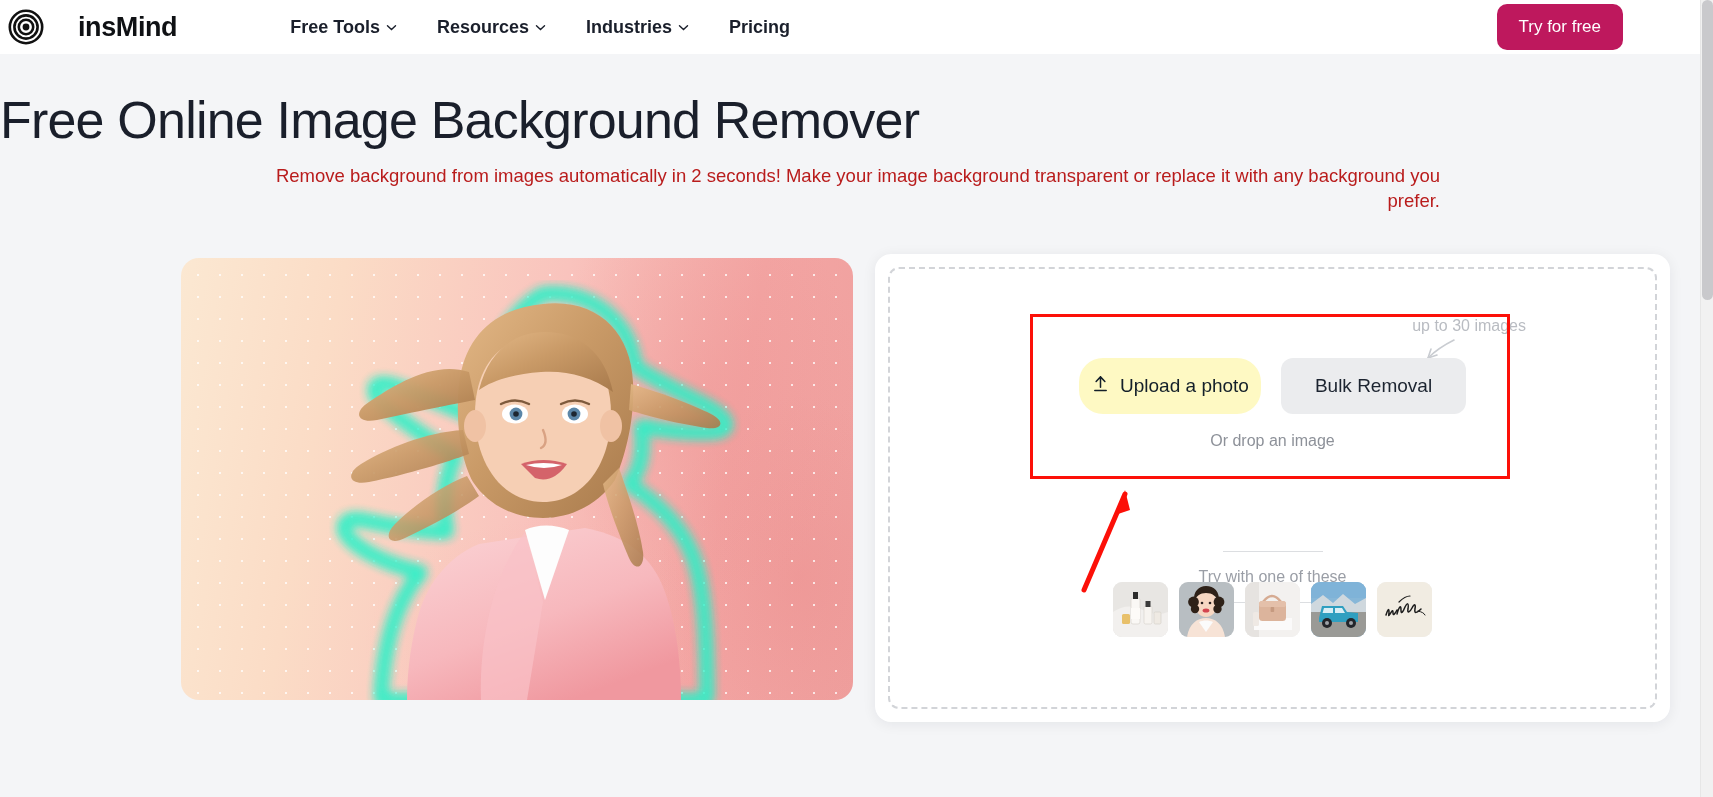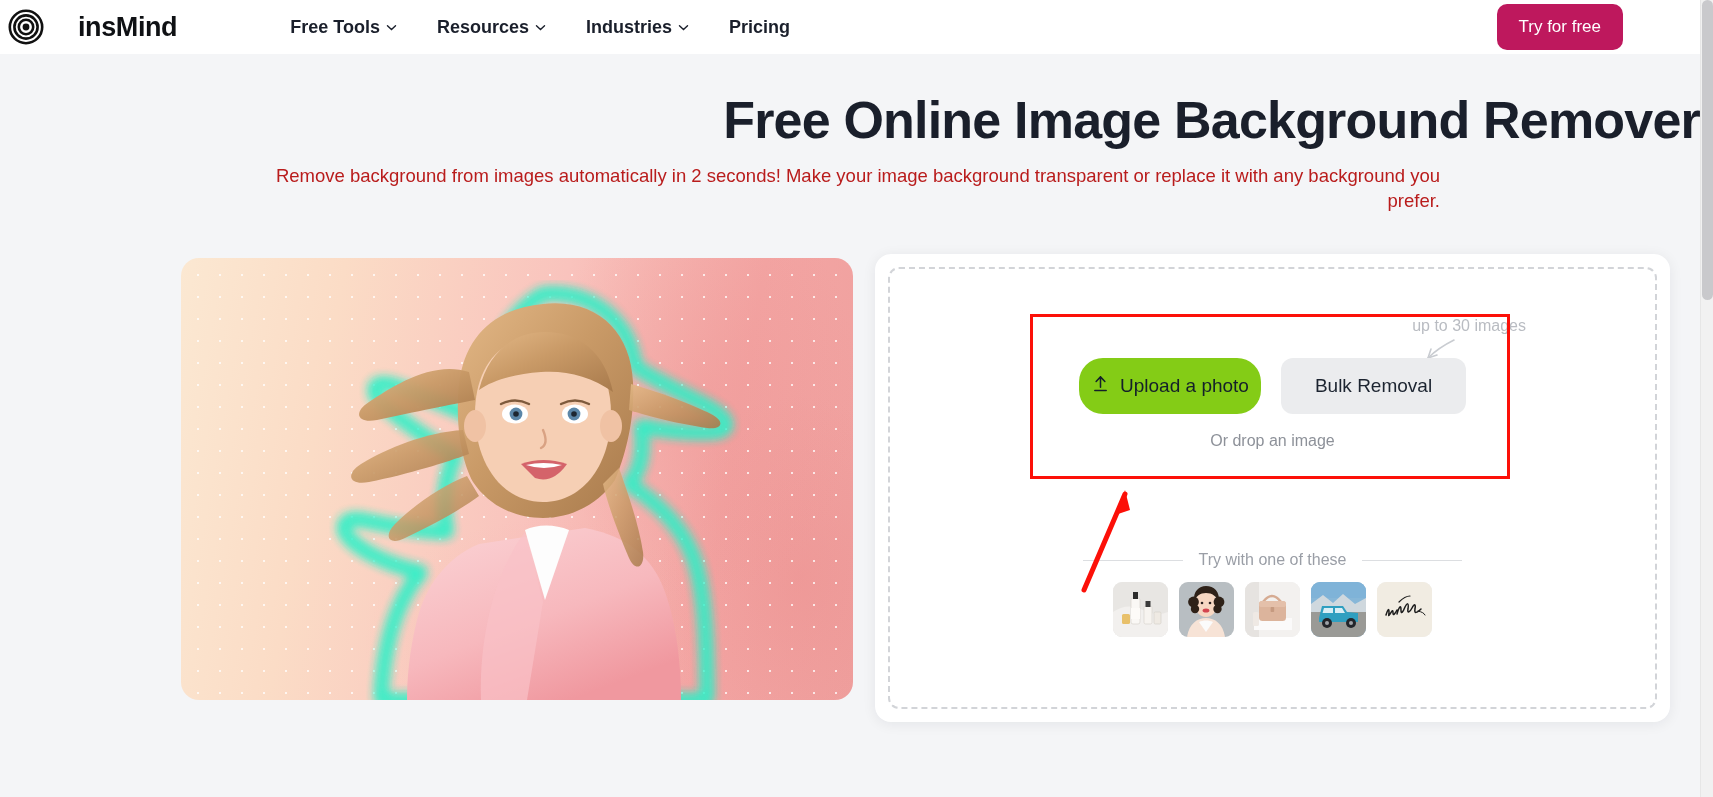--- a/index.html
+++ b/index.html
@@ -44,22 +44,22 @@
     background: #f1f1f1; border-left: 1px solid #e6e6e6; z-index: 30;
   }
   .scrollbar-thumb {
     position: absolute; top: 0; left: 1px; width: 11px; height: 300px;
     background: #c9c9cc; border-radius: 6px;
   }
 
   
   .page-wrap { position: absolute; top: 54px; left: 0; width: 1700px; height: 743px; background: #f4f5f7; }
   .hero-title {
-    text-align: right; margin-top: 36px;
-    font-size: 52px; font-weight: 700; color: #1a1f2b;
+    text-align: left; margin-top: 36px;
+    font-size: 52px; font-weight: 400; color: #1a1f2b;
     letter-spacing: -0.8px;
   }
   .hero-sub {
     text-align: right; margin: 14px auto 0;
     max-width: 1180px; font-size: 18.5px; color: #b91c1c;
     line-height: 1.33;
   }
 
   
   .cols { position: absolute; top: 204px; left: 0; width: 1700px; display: flex; gap: 22px; padding-left: 181px; }
@@ -95,41 +95,41 @@
     position: absolute; left: 13px; top: 13px; right: 13px; bottom: 13px;
     border: 2px dashed #d2d4d8; border-radius: 11px;
   }
   .upload-row {
     position: absolute; left: 0; right: 0; top: 104px;
     display: flex; justify-content: center; align-items: center; gap: 20px;
   }
   .btn-upload {
     display: flex; align-items: center; justify-content: center; gap: 10px;
     width: 182px; height: 56px; border-radius: 24px; border: none;
-    background: #84cc16; color: #14202a; font-size: 19px; cursor: pointer;
+    background: #fef9c3; color: #14202a; font-size: 19px; cursor: pointer;
     font-family: "Liberation Sans", sans-serif;
   }
   .btn-bulk {
     display: flex; align-items: center; justify-content: center;
     width: 185px; height: 56px; border-radius: 12px; border: none;
     background: #ebecee; color: #1c2430; font-size: 19px; cursor: pointer;
     font-family: "Liberation Sans", sans-serif;
   }
   .badge-30 {
     position: absolute; right: 144px; top: 63px;
     font-size: 16px; color: #b9bcc2; white-space: nowrap;
   }
   .badge-arrow { position: absolute; right: 212px; top: 82px; width: 42px; height: 30px; }
   .drop-hint {
     position: absolute; left: 0; right: 0; top: 178px;
     text-align: center; font-size: 16px; color: #8d9199;
   }
   .try-row {
     position: absolute; left: 0; right: 0; top: 297px;
-    display: flex; align-items: center; justify-content: center; gap: 16px;
+    display: flex; align-items: center; justify-content: center; gap: 16px; flex-direction: column;
   }
   .try-rule { width: 100px; height: 1px; background: #dcdee1; }
   .try-label { font-size: 16px; color: #9a9ea6; white-space: nowrap; }
   .thumbs {
     position: absolute; left: 0; right: 0; top: 328px;
     display: flex; justify-content: center; gap: 11px;
   }
   .thumb {
     width: 55px; height: 55px; border-radius: 9px; overflow: hidden;
     cursor: pointer; position: relative; background: #eee;

